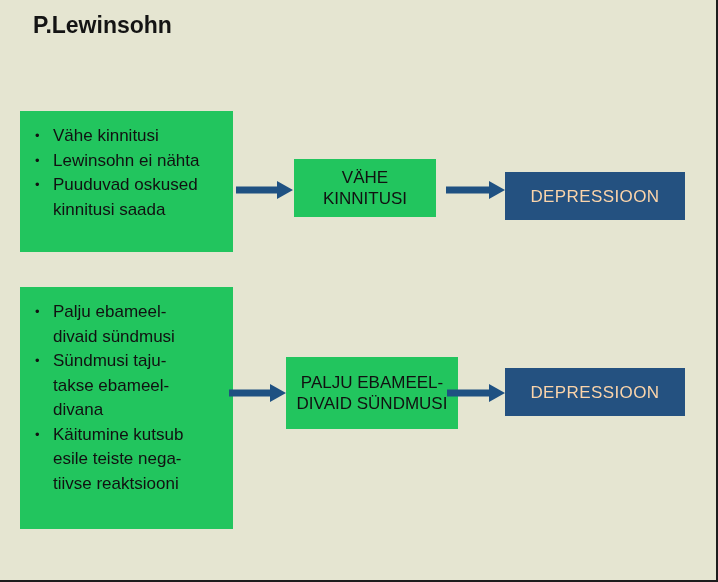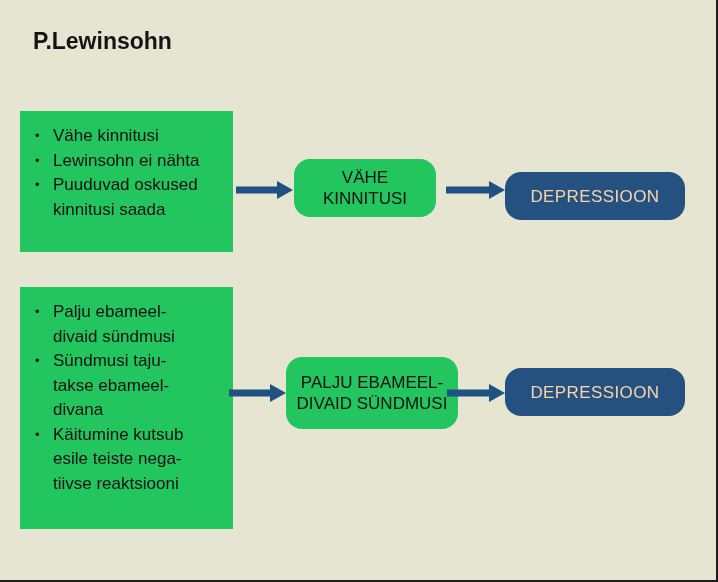--- a/index.html
+++ b/index.html
@@ -21,21 +21,21 @@
     box-sizing: border-box;
     border-right: 2px solid #1d1d1d;
     border-bottom: 2px solid #1d1d1d;
     overflow: hidden;
   }
 
   
   #title {
     position: absolute;
     left: 33px;
-    top: 28px;
+    top: 12px;
     font-size: 23px;
     font-weight: bold;
     color: #141414;
     letter-spacing: 0px;
     white-space: nowrap;
   }
 
   
   .box {
     position: absolute;
@@ -73,21 +73,20 @@
     line-height: 26px;
     color: #111111;
   }
 
   
   .caption-box {
     display: flex;
     align-items: center;
     justify-content: center;
     text-align: center;
-    border-radius: 16px;
   }
   .caption-box .caption-text {
     font-size: 17px;
     line-height: 21px;
     color: #111111;
     white-space: pre-line;
   }
   .box.dark .caption-text {
     color: #fbd4aa;
     font-weight: normal;

